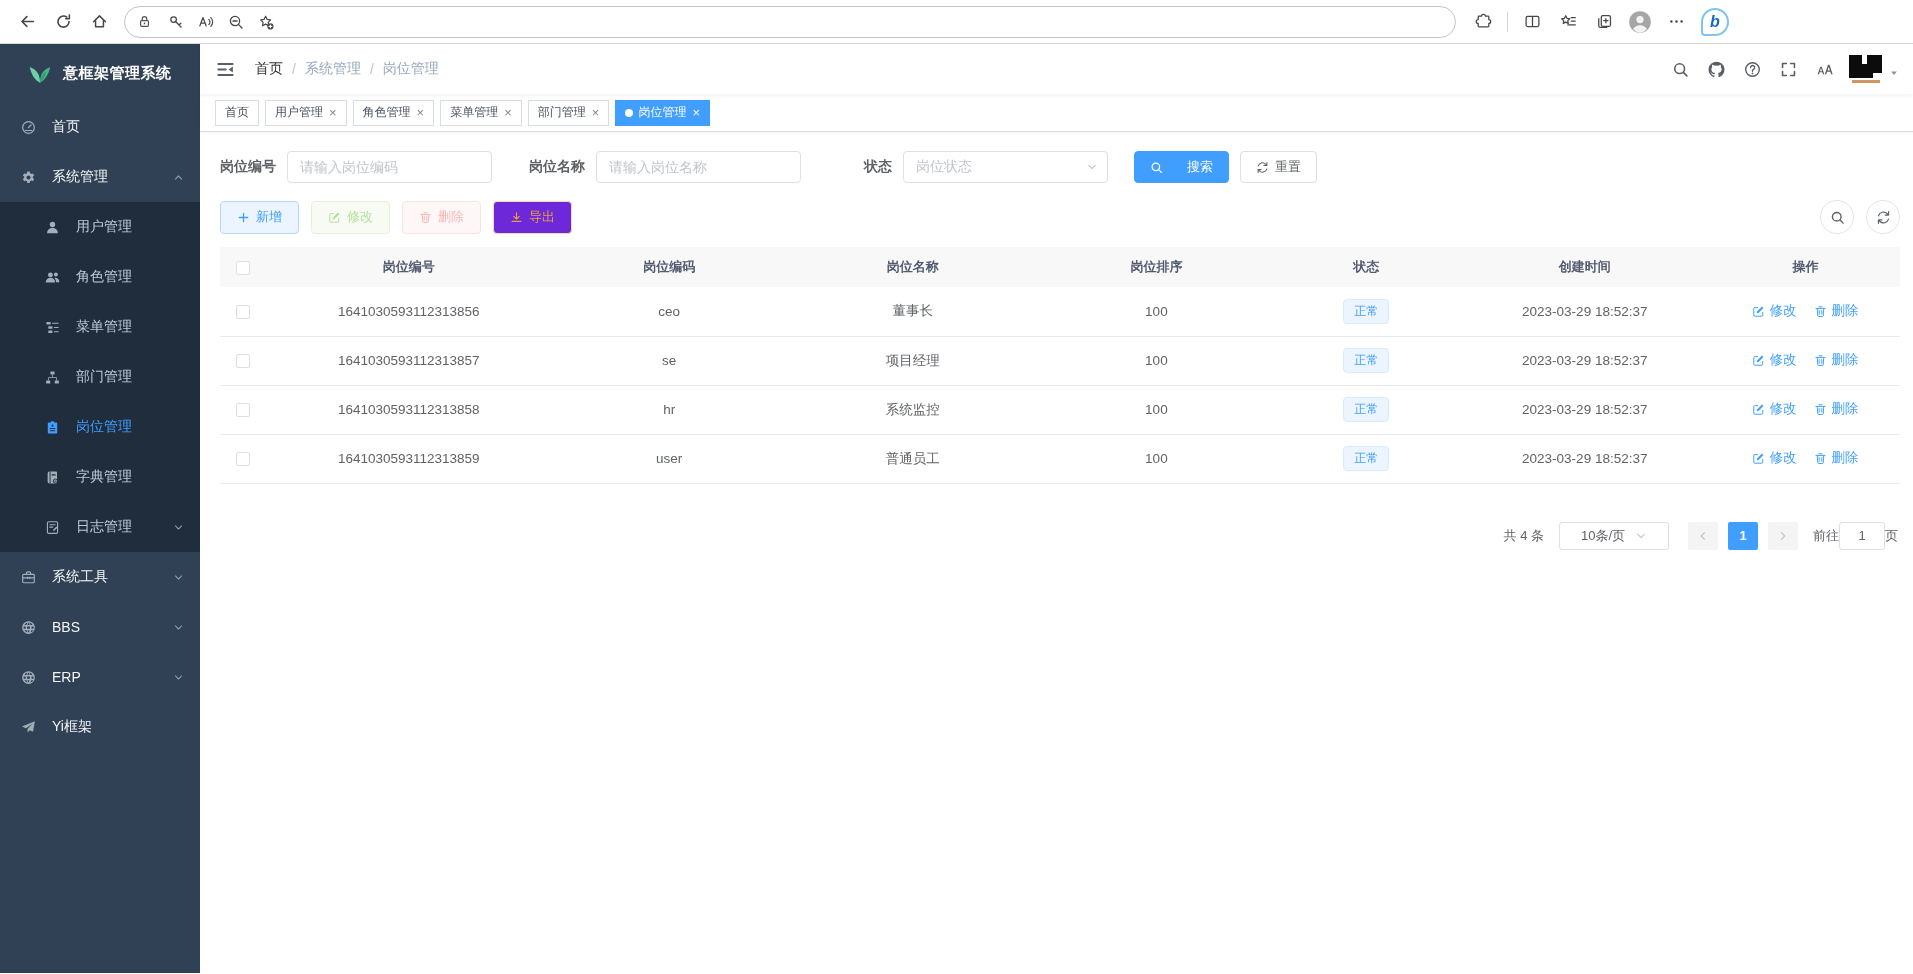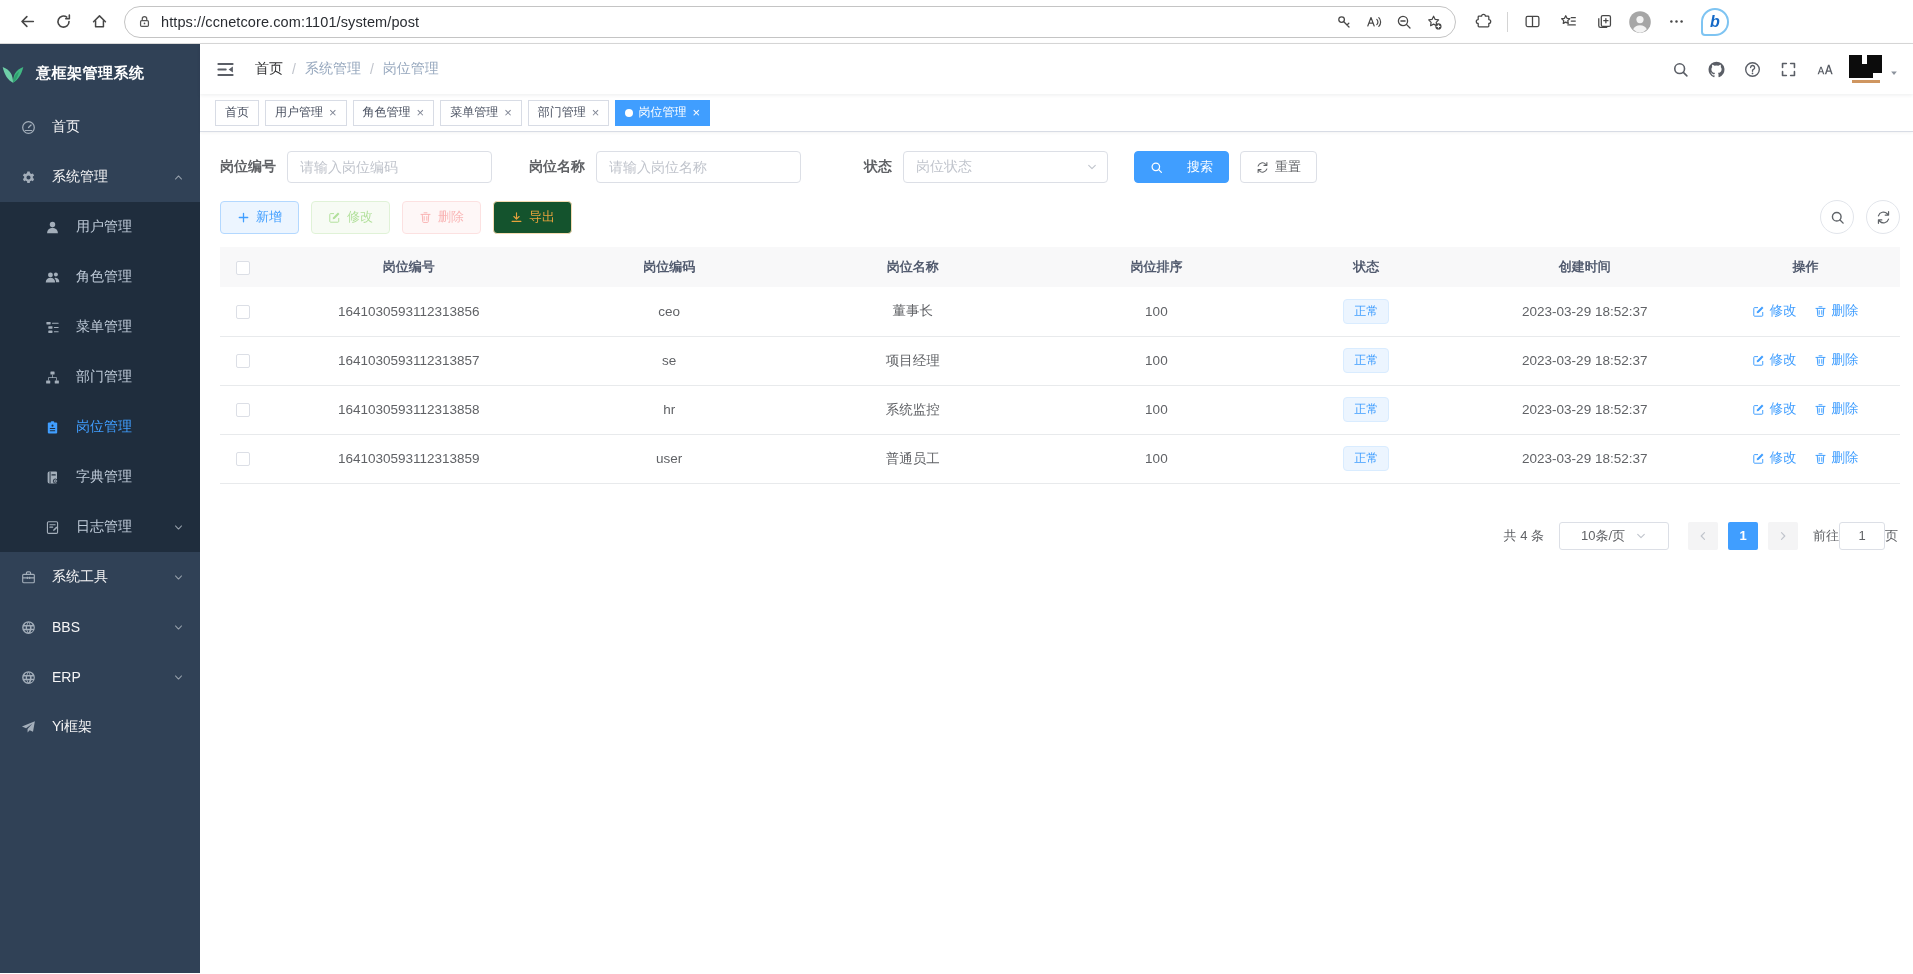--- a/index.html
+++ b/index.html
@@ -27,21 +27,21 @@
   .pill-right .bicon svg { width:16px; height:16px; }
   .vdiv { width:1px; height:20px; background:#d4d4d4; margin:0 5px; }
   .avatar-btn svg { width:24px; height:24px; }
   .copilot { width:28px; height:28px; border-radius:50% 50% 50% 4px; background:#fff;
     border:2px solid #7ec4f2; color:#1569c7; font-weight:bold; font-style:italic; font-size:16px;
     display:flex; align-items:center; justify-content:center; margin-left:6px; }
 
   
   .app { display:flex; height:929px; }
   .sidebar { width:200px; flex:none; background:#304156; overflow:hidden; }
-  .logo { height:58px; display:flex; align-items:center; gap:10px; }
+  .logo { height:58px; display:flex; align-items:center; padding-left:27px; gap:10px; }
   .logo-icon svg { width:26px; height:26px; }
   .logo-title { color:#fff; font-weight:bold; font-size:15px; letter-spacing:.5px; }
   .menu-item { height:50px; display:flex; align-items:center; padding:0 16px 0 21px;
     font-size:14px; color:#f4f4f5; position:relative; cursor:default; }
   .menu-item .mi-icon { width:17px; margin-right:14px; color:#a3aeba; display:flex; }
   .mi-icon svg { width:15px; height:15px; }
   .menu-item .mi-label { flex:1; }
   .mi-arrow { color:#96a0ac; display:flex; }
   .mi-arrow svg { width:11px; height:11px; }
   .submenu { background:#1f2d3d; }
@@ -106,21 +106,21 @@
   .bi { width:13px; height:13px; display:inline-flex; flex:none; }
   .bi svg { width:100%; height:100%; }
 
   .toolbar-row { display:flex; align-items:center; margin-bottom:13px; }
   .pbtn { display:inline-flex; align-items:center; gap:6px; height:33px; padding:0 16px;
     border-radius:4px; font-size:13px; margin-right:12px; border:1px solid; background:#fff;
     cursor:pointer; font-family:inherit; }
   .pbtn.primary { color:#409eff; background:#ecf5ff; border-color:#b3d8ff; }
   .pbtn.success { color:#67c23a; background:#f0f9eb; border-color:#c2e7b0; }
   .pbtn.danger  { color:#f56c6c; background:#fef0f0; border-color:#fbc4c4; }
-  .pbtn.warning { color:#e6a23c; background:#14532d; border-color:#f5dab1; }
+  .pbtn.warning { color:#e6a23c; background:#6d28d9; border-color:#f5dab1; }
   .pbtn.disabled { opacity:.5; cursor:not-allowed; }
   .tb-right { margin-left:auto; display:flex; gap:12px; }
   .circle-btn { width:34px; height:34px; border-radius:50%; border:1px solid #e2e5eb;
     display:flex; align-items:center; justify-content:center; color:#5f6368; background:#fff; cursor:pointer; }
   .circle-btn .bi { width:15px; height:15px; }
 
   table.grid { width:100%; border-collapse:collapse; font-size:13.5px; color:#606266; table-layout:fixed; }
   .grid th { background:#f8f8f9; color:#515a6e; font-weight:bold; height:40px; font-size:13px; text-align:center; }
   .grid td { height:49px; border-bottom:1px solid #e8eaec; text-align:center; background:#fff; }
   .cbx { display:inline-block; width:14px; height:14px; border:1px solid #dcdfe6; border-radius:2px;
@@ -169,21 +169,20 @@
       </svg>
     </span>
   <div class="url-pill">
     <span class="picon">
         <svg viewBox="0 0 16 16" fill="none" stroke="currentColor" stroke-width="1.3">
           <rect x="3.8" y="7" width="8.4" height="6.2" rx="1.2"></rect>
           <path d="M5.6 7V5.2a2.4 2.4 0 0 1 4.8 0V7"></path>
           <circle cx="8" cy="10" r=".9" fill="currentColor" stroke="none"></circle>
         </svg>
       </span>
-    <span class="url-text">https://ccnetcore.com:1101/system/post</span>
     <span class="pill-right">
       <span class="bicon">
           <svg viewBox="0 0 16 16" fill="none" stroke="currentColor" stroke-width="1.3" stroke-linecap="round">
             <circle cx="5.6" cy="5.6" r="2.8"></circle>
             <path d="M7.8 7.8L13 13M11 11l1.8-1.8"></path>
           </svg>
         </span>
       <span class="bicon">
           <svg viewBox="0 0 16 16" fill="none" stroke="currentColor" stroke-width="1.2" stroke-linecap="round" stroke-linejoin="round">
             <path d="M1.8 12L5 3.5 8.2 12M2.9 9.2h4.2"></path>

